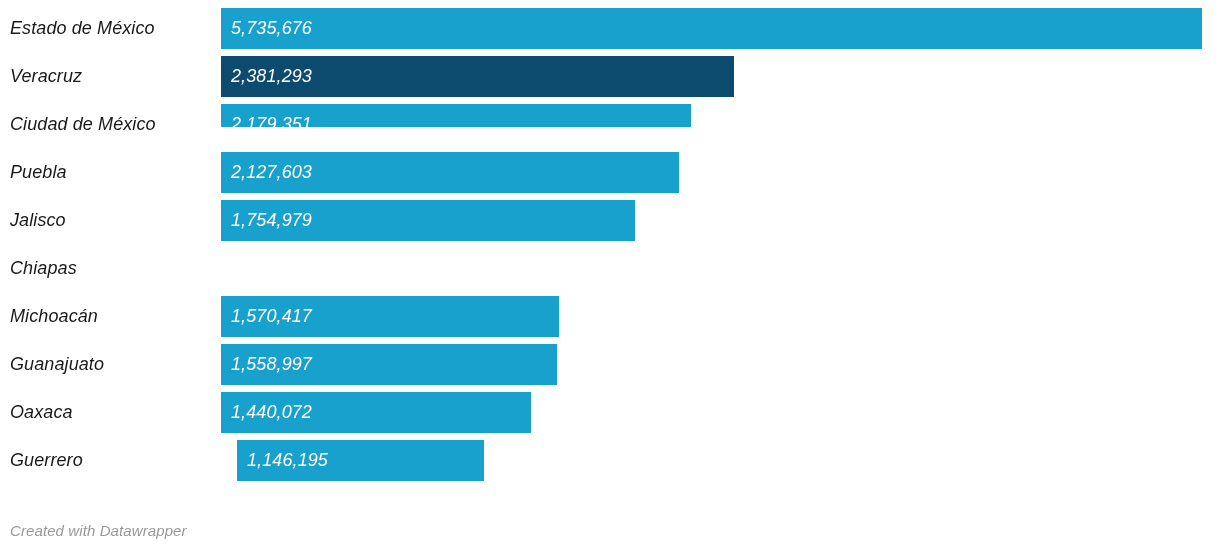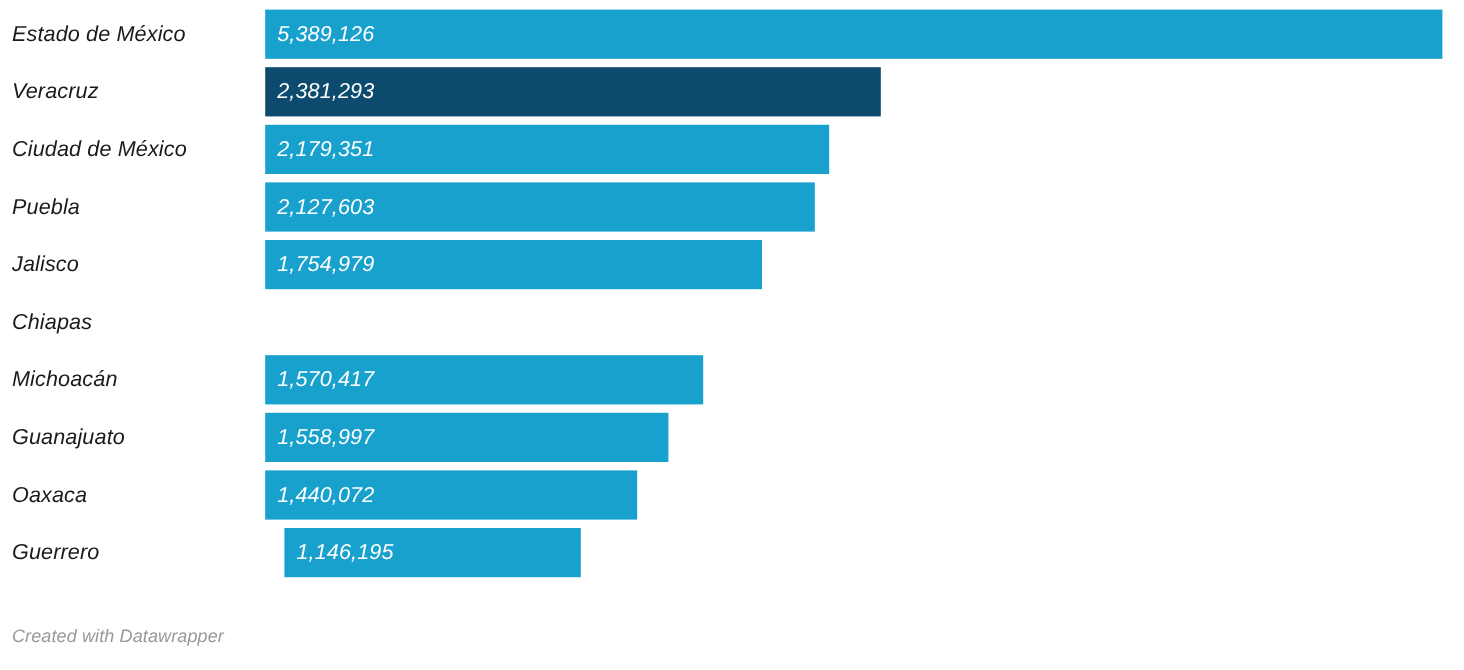--- a/index.html
+++ b/index.html
@@ -81,53 +81,53 @@
 </style>
 </head>
 <body>
 
 <div id="chart-root">
 
   <div class="rows" id="rows">
       <div class="row" style="height: 41px; margin-bottom: 7px;">
         <div class="row-label" style="height: 41px; line-height: 41px;">Estado de México</div>
         <div class="bar" style="left: 221px; width: 981px; height: 41px; background: rgb(24, 161, 205);">
-          <div class="bar-value" style="height: 41px; line-height: 41px; color: rgb(255, 255, 255);">5,389,126</div>
+          <div class="bar-value" style="height: 41px; line-height: 41px; color: rgb(255, 255, 255);">5,735,676</div>
         </div>
       </div>
       <div class="row" style="height: 41px; margin-bottom: 7px;">
         <div class="row-label" style="height: 41px; line-height: 41px;">Veracruz</div>
         <div class="bar" style="left: 221px; width: 513.027px; height: 41px; background: #0c4a6e;">
           <div class="bar-value" style="height: 41px; line-height: 41px; color: rgb(255, 255, 255);">2,381,293</div>
         </div>
       </div>
       <div class="row" style="height: 41px; margin-bottom: 7px;">
         <div class="row-label" style="height: 41px; line-height: 41px;">Ciudad de México</div>
-        <div class="bar" style="left: 221px; width: 469.521px; height: 41px; background: rgb(24, 161, 205);">
+        <div class="bar" style="left: 221px; width: 469.521px; height: 23px; background: rgb(24, 161, 205);">
           <div class="bar-value" style="height: 41px; line-height: 41px; color: rgb(255, 255, 255);">2,179,351</div>
         </div>
       </div>
       <div class="row" style="height: 41px; margin-bottom: 7px;">
         <div class="row-label" style="height: 41px; line-height: 41px;">Puebla</div>
         <div class="bar" style="left: 221px; width: 458.372px; height: 41px; background: rgb(24, 161, 205);">
           <div class="bar-value" style="height: 41px; line-height: 41px; color: rgb(255, 255, 255);">2,127,603</div>
         </div>
       </div>
       <div class="row" style="height: 41px; margin-bottom: 7px;">
         <div class="row-label" style="height: 41px; line-height: 41px;">Jalisco</div>
         <div class="bar" style="left: 221px; width: 378.094px; height: 41px; background: rgb(24, 161, 205); padding-left: 36px;">
           <div class="bar-value" style="height: 41px; line-height: 41px; color: rgb(255, 255, 255);">1,754,979</div>
         </div>
       </div>
       <div class="row" style="height: 41px; margin-bottom: 7px;">
         <div class="row-label" style="height: 41px; line-height: 41px;">Chiapas</div>
       </div>
       <div class="row" style="height: 41px; margin-bottom: 7px;">
         <div class="row-label" style="height: 41px; line-height: 41px;">Michoacán</div>
-        <div class="bar" style="left: 221px; width: 338.332px; height: 41px; background: rgb(24, 161, 205); padding-left: 27px;">
+        <div class="bar" style="left: 221px; width: 338.332px; height: 41px; background: rgb(24, 161, 205);">
           <div class="bar-value" style="height: 41px; line-height: 41px; color: rgb(255, 255, 255);">1,570,417</div>
         </div>
       </div>
       <div class="row" style="height: 41px; margin-bottom: 7px;">
         <div class="row-label" style="height: 41px; line-height: 41px;">Guanajuato</div>
         <div class="bar" style="left: 221px; width: 335.871px; height: 41px; background: rgb(24, 161, 205);">
           <div class="bar-value" style="height: 41px; line-height: 41px; color: rgb(255, 255, 255);">1,558,997</div>
         </div>
       </div>
       <div class="row" style="height: 41px; margin-bottom: 7px;">

